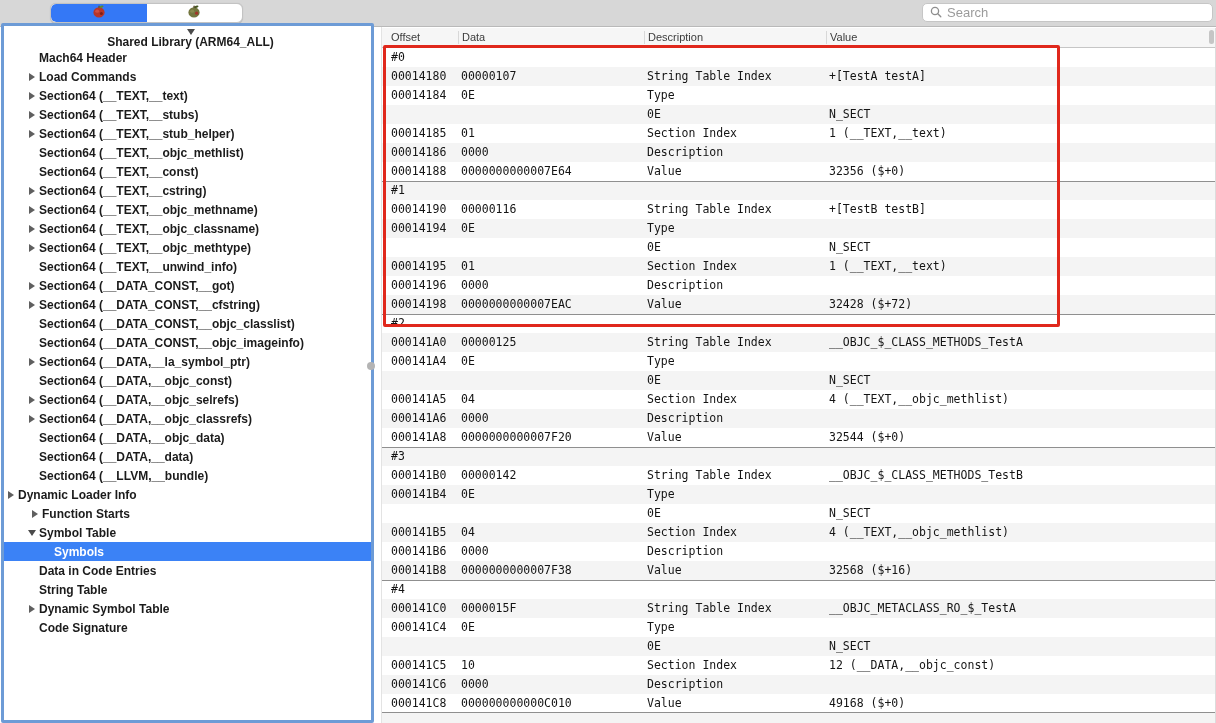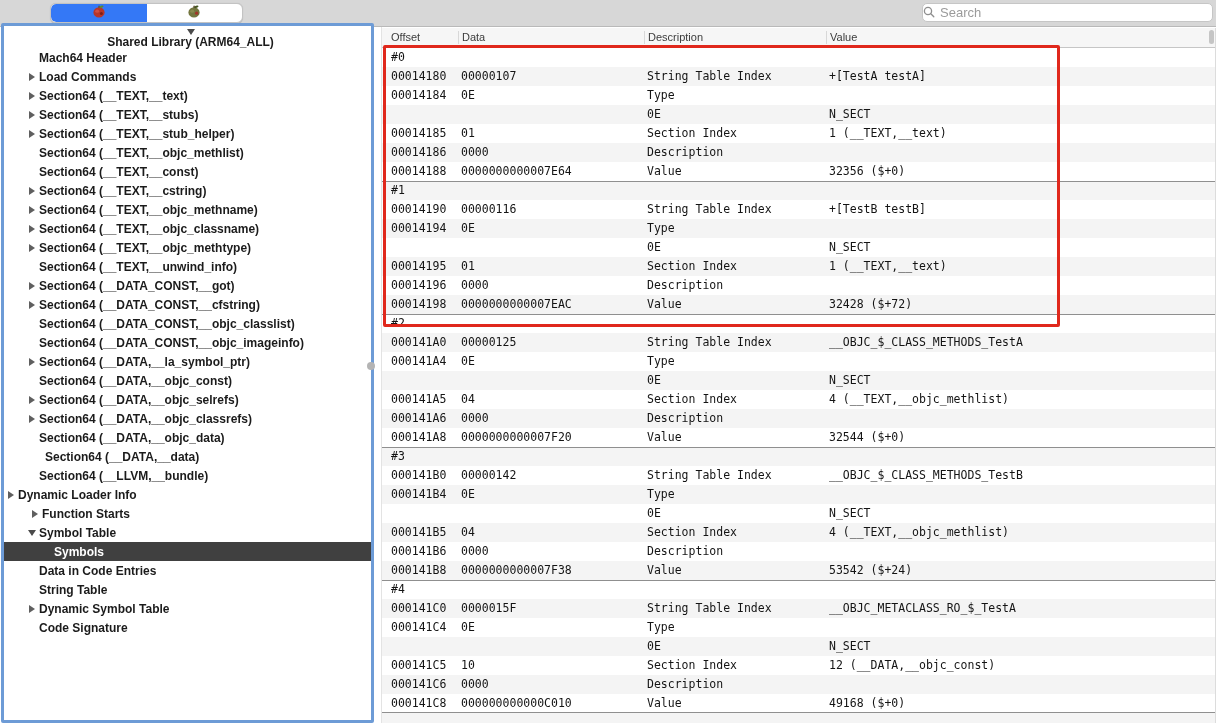--- a/index.html
+++ b/index.html
@@ -10,35 +10,35 @@
   
   .toolbar { position:absolute; left:0; top:0; width:1216px; height:27px;
              background:#d7d7d7; border-bottom:1px solid #b9b9b9; }
   .segmented { position:absolute; left:50px; top:3px; width:193px; height:20px;
                background:#ffffff; border:1px solid #c3c3c3; border-radius:6px;
                display:flex; overflow:hidden; box-shadow:0 0.5px 1px rgba(0,0,0,.15); }
   .seg { flex:1; display:flex; align-items:center; justify-content:center; cursor:default; }
   .seg.sel { background:#3478f6; border-radius:5px 0 0 5px; }
   .search { position:absolute; left:922px; top:3px; width:291px; height:19px;
             background:#ffffff; border:1px solid #c6c6c6; border-radius:5px;
-            display:flex; align-items:center; }
+            display:flex; align-items:center; padding-left:7px; }
   .search .ph { color:#9b9b9b; font-size:13px; margin-left:5px; }
 
   
   .sidebar { position:absolute; left:1px; top:23px; width:373px; height:700px;
              background:#ffffff; border:3px solid #6d9bd6; border-radius:2px; }
   .tree { position:absolute; left:0; top:3px; right:0; }
   .titem { height:19px; display:flex; align-items:center; font-size:12px;
            font-weight:bold; color:#1b1b1b; white-space:nowrap; }
   .titem .disc { width:14px; display:inline-flex; justify-content:center; flex:none; }
   .tri-closed { width:0; height:0; border-left:6px solid #5f5f5f;
                 border-top:4px solid transparent; border-bottom:4px solid transparent; }
   .tri-open { width:0; height:0; border-top:6px solid #4a4a4a;
               border-left:4px solid transparent; border-right:4px solid transparent; }
-  .titem.selected { background:#404040; color:#ffffff; }
+  .titem.selected { background:#3b82f6; color:#ffffff; }
   .scroll-dot { position:absolute; left:363px; top:336px; width:8px; height:8px;
                 border-radius:50%; background:#b4b4b4; }
 
   
   .pane-divider { position:absolute; left:381px; top:27px; width:1px; height:696px; background:#e3e3e3; }
   .thead { position:absolute; left:382px; top:28px; width:834px; height:20px;
            background:#f6f6f6; border-bottom:1px solid #c6c6c6;
            font-size:11px; color:#3c3c3c; }
   .thead .th { position:absolute; top:0; height:19px; line-height:19px; padding-left:4px; }
   .th-sep { position:absolute; top:3px; width:1px; height:13px; background:#d8d8d8; }
@@ -212,21 +212,21 @@
         <div class="titem" style="padding-left: 21px;">
           <span class="disc">
             <span class="tri-closed"></span>
           </span>
           <span>Section64 (__DATA,__objc_classrefs)</span>
         </div>
         <div class="titem" style="padding-left: 21px;">
           <span class="disc"></span>
           <span>Section64 (__DATA,__objc_data)</span>
         </div>
-        <div class="titem" style="padding-left: 27px;">
+        <div class="titem" style="padding-left: 21px;">
           <span class="disc"></span>
           <span>Section64 (__DATA,__data)</span>
         </div>
         <div class="titem" style="padding-left: 21px;">
           <span class="disc"></span>
           <span>Section64 (__LLVM,__bundle)</span>
         </div>
         <div class="titem" style="">
           <span class="disc">
             <span class="tri-closed"></span>
@@ -443,21 +443,21 @@
       <div class="trow">
         <span class="c c-o">000141B6</span>
         <span class="c">0000</span>
         <span class="c">Description</span>
         <span class="c"></span>
       </div>
       <div class="trow alt">
         <span class="c c-o">000141B8</span>
         <span class="c">0000000000007F38</span>
         <span class="c">Value</span>
-        <span class="c">53542 ($+24)</span>
+        <span class="c">32568 ($+16)</span>
       </div>
       <div class="trow gsep">
         <span class="c c-o">#4</span>
         <span class="c"></span>
         <span class="c"></span>
         <span class="c"></span>
       </div>
       <div class="trow alt">
         <span class="c c-o">000141C0</span>
         <span class="c">0000015F</span>

